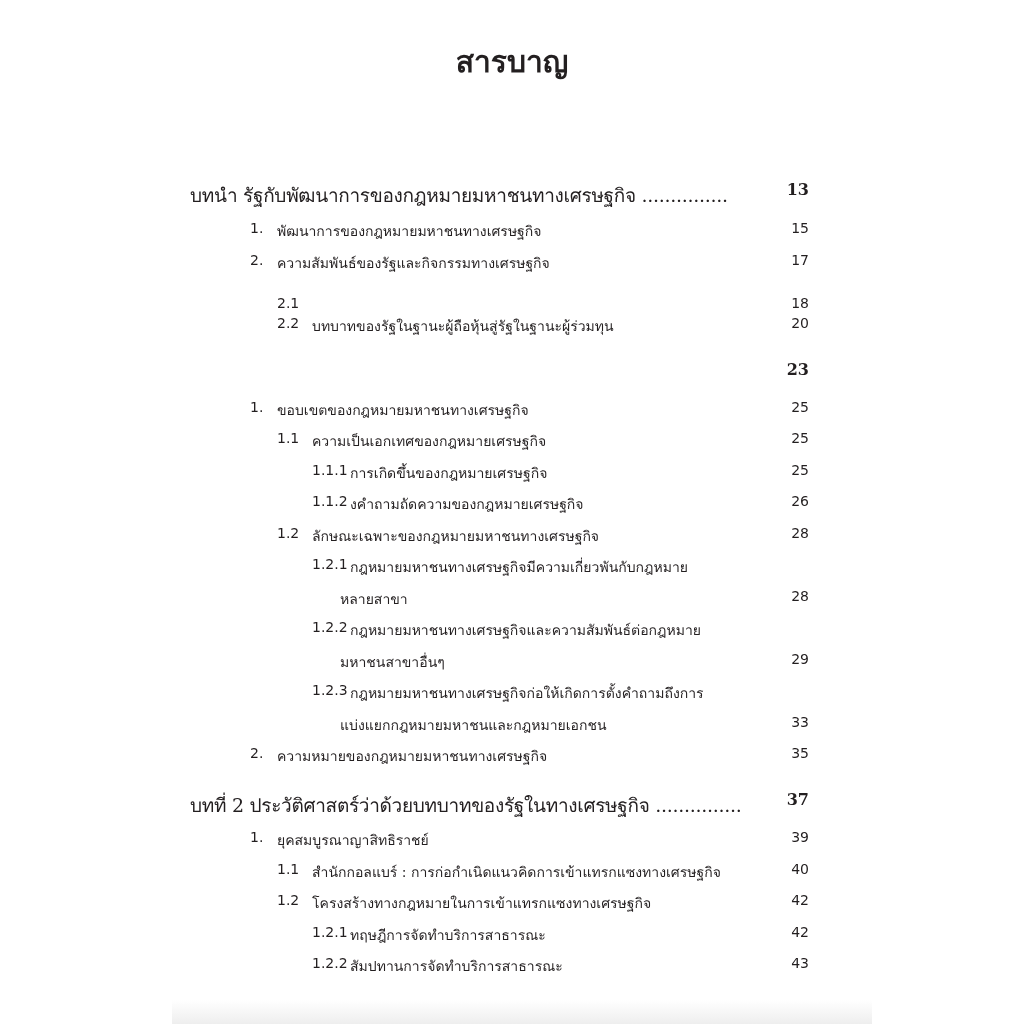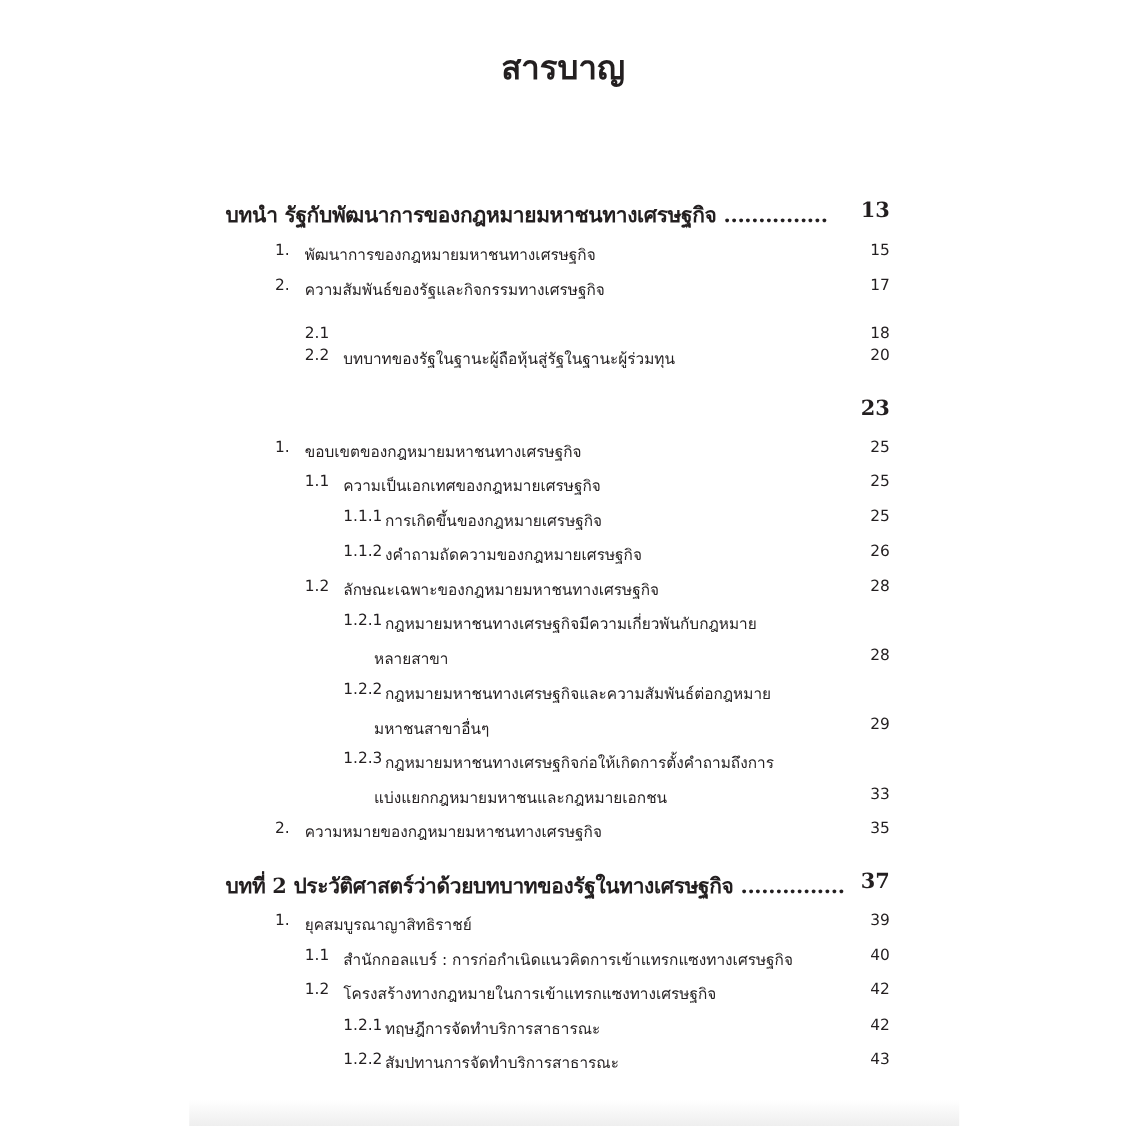--- a/index.html
+++ b/index.html
@@ -11,25 +11,25 @@
     position:absolute; left:172px; top:1000px; width:700px; height:24px;
     background:linear-gradient(to bottom, #ffffff, #eeeeee);
   }
   .title {
     position:absolute; left:0; top:38px; width:1024px; text-align:center;
     font-family:"DejaVu Serif", serif; font-weight:bold; font-size:30px; color:#231f20;
   }
   .toc { position:absolute; left:0; top:0; width:1024px; }
   .row { position:absolute; left:0; width:1024px; height:32px; }
   .chapter .label {
-    position:absolute; left:205px; font-family:"DejaVu Serif", serif; font-weight:bold;
+    position:absolute; left:190px; font-family:"DejaVu Serif", serif; font-weight:normal;
     font-size:19px; white-space:nowrap; letter-spacing:-0.3px;
   }
   .chapter .page {
-    position:absolute; right:215px; font-family:"DejaVu Serif", serif; font-weight:bold; font-size:19px;
+    position:absolute; right:215px; font-family:"DejaVu Serif", serif; font-weight:bold; font-size:16px;
   }
   .entry .num, .entry .text, .entry .page {
     position:absolute; font-family:"DejaVu Sans", sans-serif; font-size:14px; white-space:nowrap;
   }
   .entry .page { right:215px; }
 </style>
 </head>
 <body>
 
 <div class="title">สารบาญ</div>

